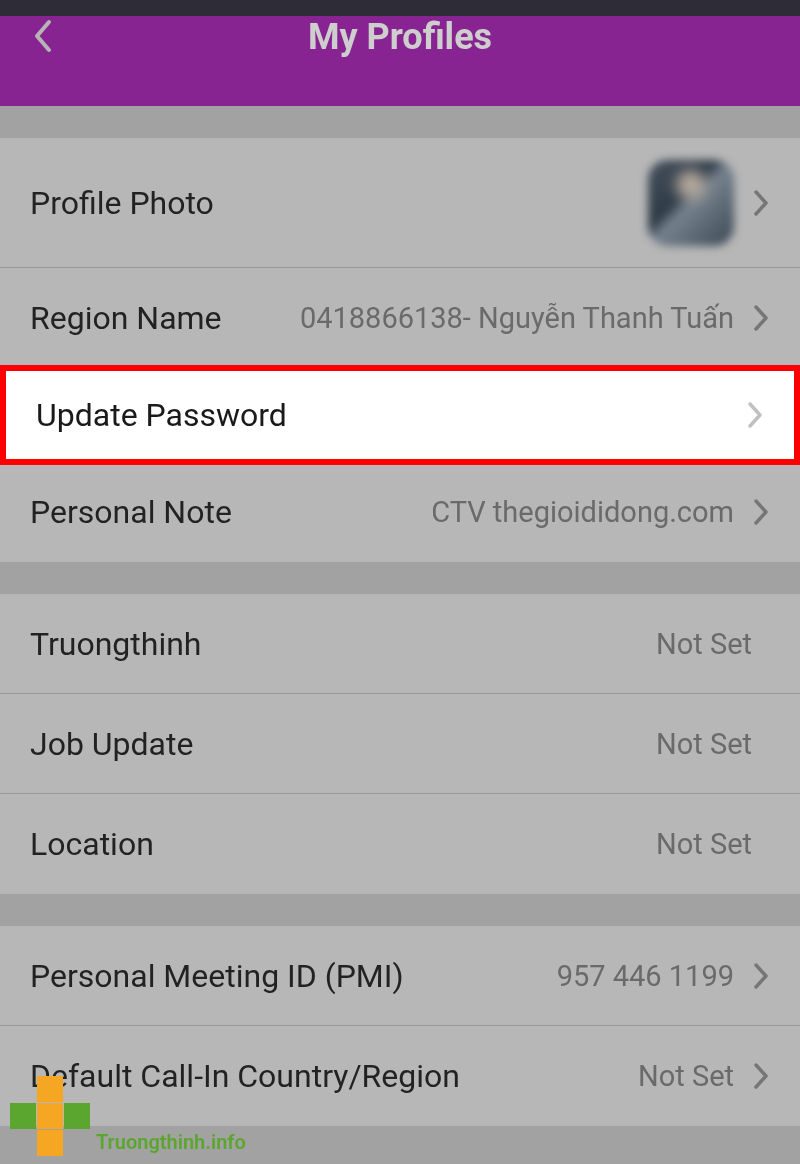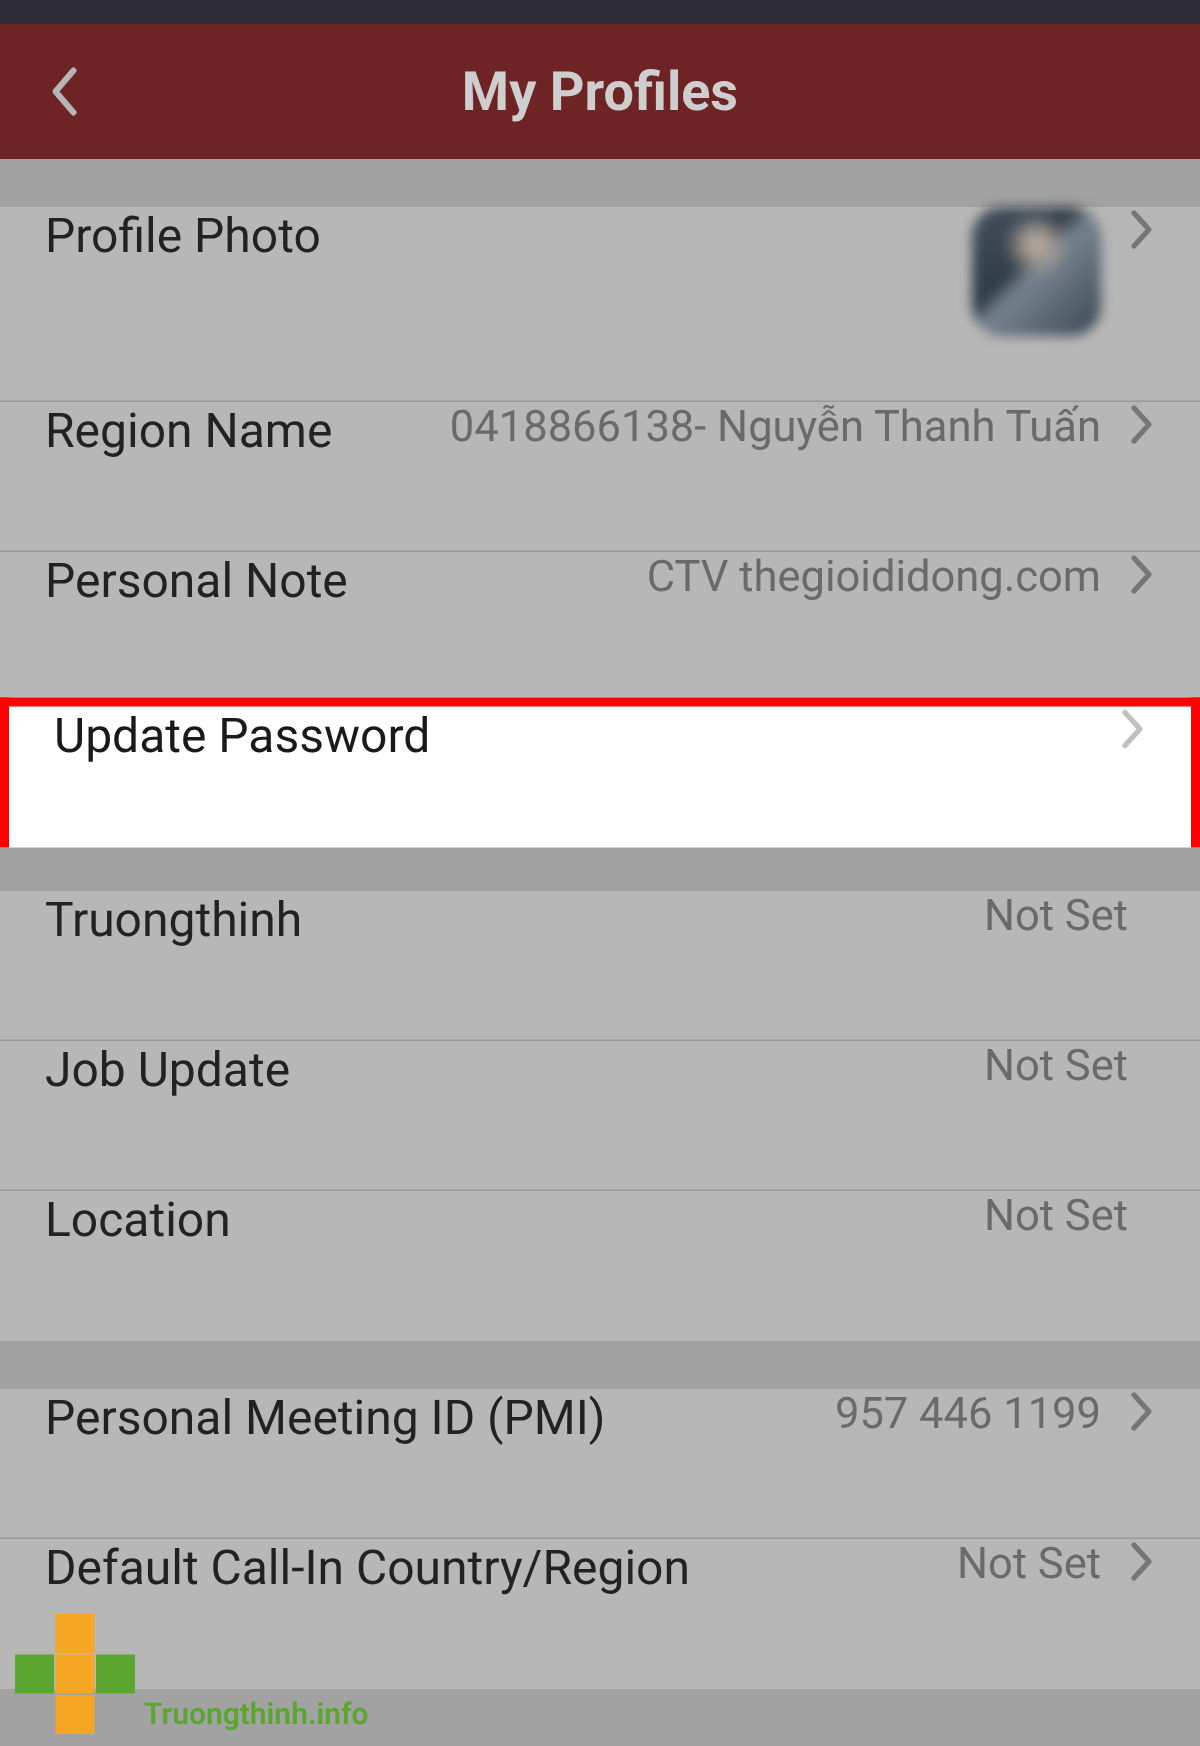--- a/index.html
+++ b/index.html
@@ -24,23 +24,22 @@
       background: rgba(60, 60, 60, 0.25);
       pointer-events: none;
       z-index: 10;
     }
     .status-bar {
       height: 16px;
       background: #2a2936;
     }
     .header {
       height: 90px;
-      background: #7f1d1d;
-      display: flex;
-      align-items: center;
+      background: #a21caf;
+      display: flex;
       position: relative;
     }
     .back-btn {
       position: absolute;
       left: 22px;
       width: 40px;
       height: 40px;
       display: flex;
       align-items: center;
       justify-content: center;
@@ -59,21 +58,21 @@
     }
     .section-gap {
       height: 32px;
       background: #c4c4c4;
     }
     .section {
       background: #e0e0e0;
     }
     .row {
       display: flex;
-      align-items: flex-start;
+      align-items: center;
       padding: 0 30px;
       min-height: 100px;
       border-bottom: 1px solid #b8b8b8;
       cursor: pointer;
       position: relative;
       background: #e0e0e0;
     }
     .row:last-child {
       border-bottom: none;
     }
@@ -197,36 +196,36 @@
   <div class="row">
     <span class="row-label">Region Name</span>
     <span class="row-value">0418866138- Nguyễn Thanh Tuấn</span>
     <span class="chevron">
       <svg viewBox="0 0 18 30">
           <path d="M4 4 L14 15 L4 26" stroke="#8a8a8a" stroke-width="3.5" fill="none" stroke-linecap="round" stroke-linejoin="round"></path>
         </svg>
     </span>
   </div>
 
-  <div class="row">
-    <span class="row-label">Personal Note</span>
-    <span class="row-value">CTV thegioididong.com</span>
-    <span class="chevron">
-      <svg viewBox="0 0 18 30">
-          <path d="M4 4 L14 15 L4 26" stroke="#8a8a8a" stroke-width="3.5" fill="none" stroke-linecap="round" stroke-linejoin="round"></path>
-        </svg>
-    </span>
-  </div>
-
   <div class="row highlight-row">
     <span class="row-label">Update Password</span>
     <span class="row-value"></span>
     <span class="chevron">
       <svg viewBox="0 0 18 30">
           <path d="M4 4 L14 15 L4 26" stroke="#c0c0c0" stroke-width="3.5" fill="none" stroke-linecap="round" stroke-linejoin="round"></path>
+        </svg>
+    </span>
+  </div>
+
+  <div class="row">
+    <span class="row-label">Personal Note</span>
+    <span class="row-value">CTV thegioididong.com</span>
+    <span class="chevron">
+      <svg viewBox="0 0 18 30">
+          <path d="M4 4 L14 15 L4 26" stroke="#8a8a8a" stroke-width="3.5" fill="none" stroke-linecap="round" stroke-linejoin="round"></path>
         </svg>
     </span>
   </div>
 </div>
 
 <div class="section-gap"></div>
 
 <div class="section">
   <div class="row">
     <span class="row-label">Truongthinh</span>

